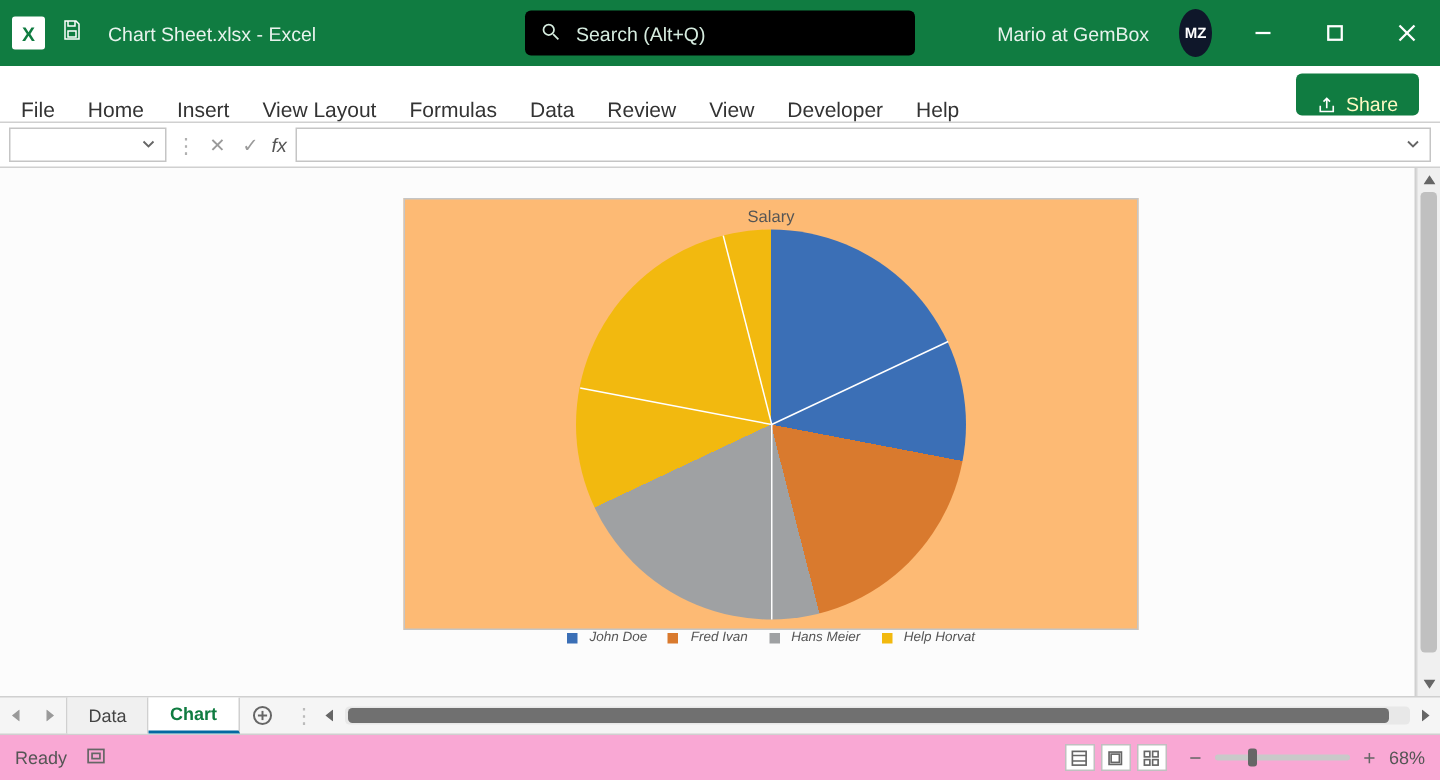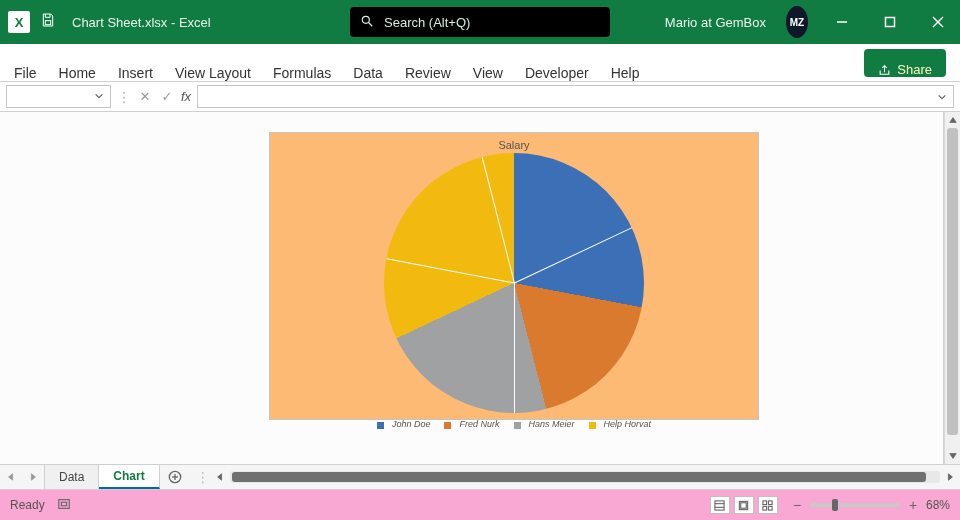--- a/index.html
+++ b/index.html
@@ -224,21 +224,21 @@
             <div style="position: absolute; left: 50%; top: 50%; width: 1px; height: 50%; background: rgb(255, 255, 255); transform-origin: center top; transform: rotate(244.8deg);"></div>
           </div>
       </div>
       <div class="chart-legend" id="legend">
           <div class="lg">
             <span class="sw" style="background: rgb(59, 111, 182);"></span>
             <span>John Doe</span>
           </div>
           <div class="lg">
             <span class="sw" style="background: rgb(217, 122, 46);"></span>
-            <span>Fred Nurk</span>
+            <span>Fred Ivan</span>
           </div>
           <div class="lg">
             <span class="sw" style="background: rgb(159, 161, 163);"></span>
             <span>Hans Meier</span>
           </div>
           <div class="lg">
             <span class="sw" style="background: rgb(242, 185, 15);"></span>
             <span>Help Horvat</span>
           </div>
         </div>

